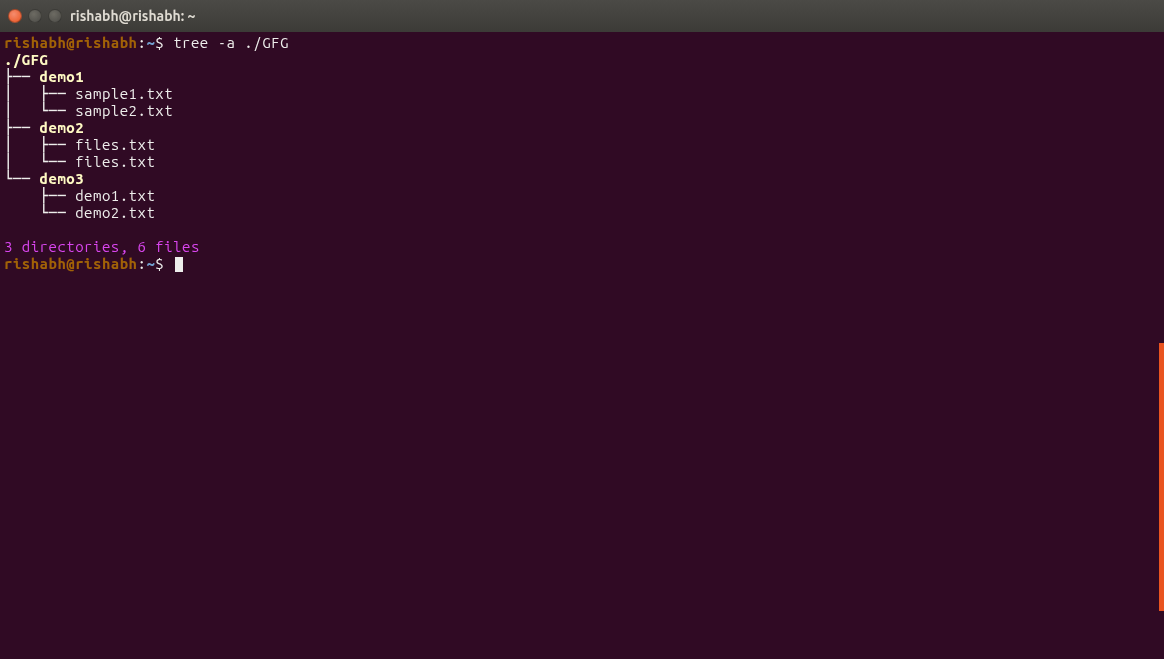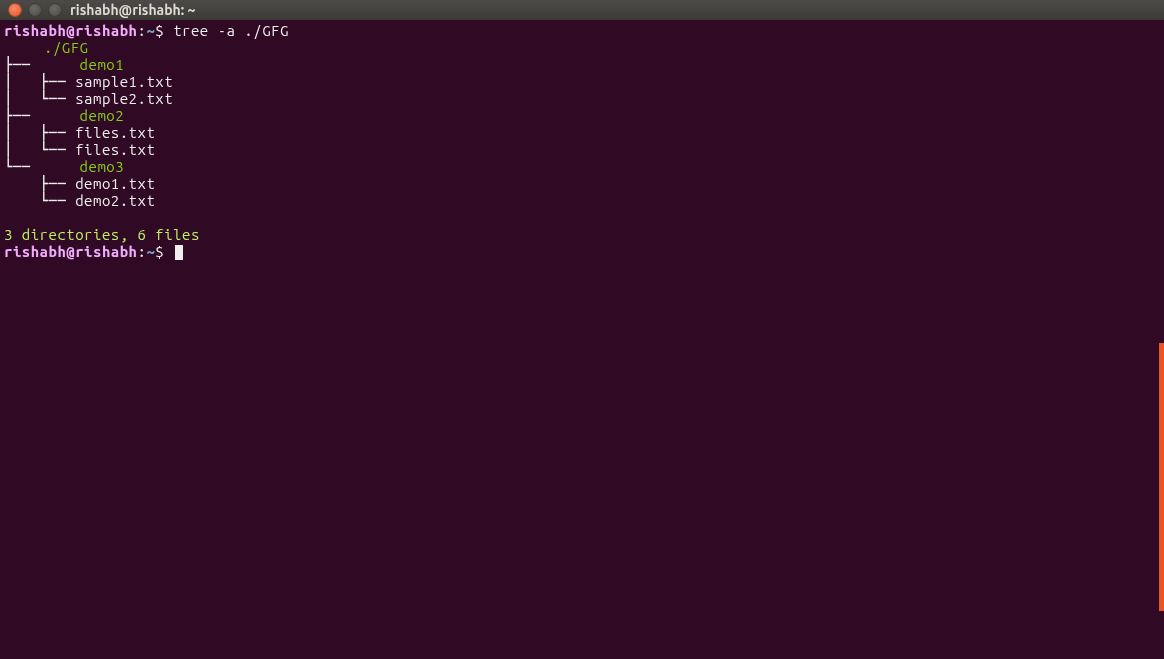--- a/index.html
+++ b/index.html
@@ -10,21 +10,21 @@
     body {
       width: 1164px;
       height: 659px;
       font-family: 'Ubuntu Mono', 'DejaVu Sans Mono', 'Courier New', monospace;
       font-size: 15px;
       background: #300a24;
       overflow: hidden;
       position: relative;
     }
     .title-bar {
-      height: 20px;
+      height: 32px;
       background: linear-gradient(to bottom, #4b4a46 0%, #3c3b37 100%);
       display: flex;
       align-items: center;
       padding: 0 8px;
       gap: 8px;
     }
     .window-controls {
       display: flex;
       gap: 6px;
       align-items: center;
@@ -54,44 +54,43 @@
       font-weight: bold;
     }
     .terminal-body {
       padding: 2px 4px;
       color: #eeeeec;
       line-height: 17px;
       white-space: pre;
       letter-spacing: 0.5px;
     }
     .prompt-user {
-      color: #f0abfc;
+      color: #a16207;
       font-weight: bold;
     }
     .prompt-colon, .prompt-dollar {
       color: #eeeeec;
     }
     .prompt-path {
       color: #729fcf;
       font-weight: bold;
     }
     .cmd {
       color: #eeeeec;
       text-align: right;
     }
     .dir {
-      color: #84cc16;
-      font-weight: normal;
-      margin-left: 40px;
+      color: #fef9c3;
+      font-weight: bold;
     }
     .file {
       color: #eeeeec;
     }
     .summary {
-      color: #bef264;
+      color: #d946ef;
     }
     .cursor {
       display: inline-block;
       width: 8px;
       height: 15px;
       background: #eeeeec;
       vertical-align: text-bottom;
       margin-left: 2px;
     }
     .orange-strip {

